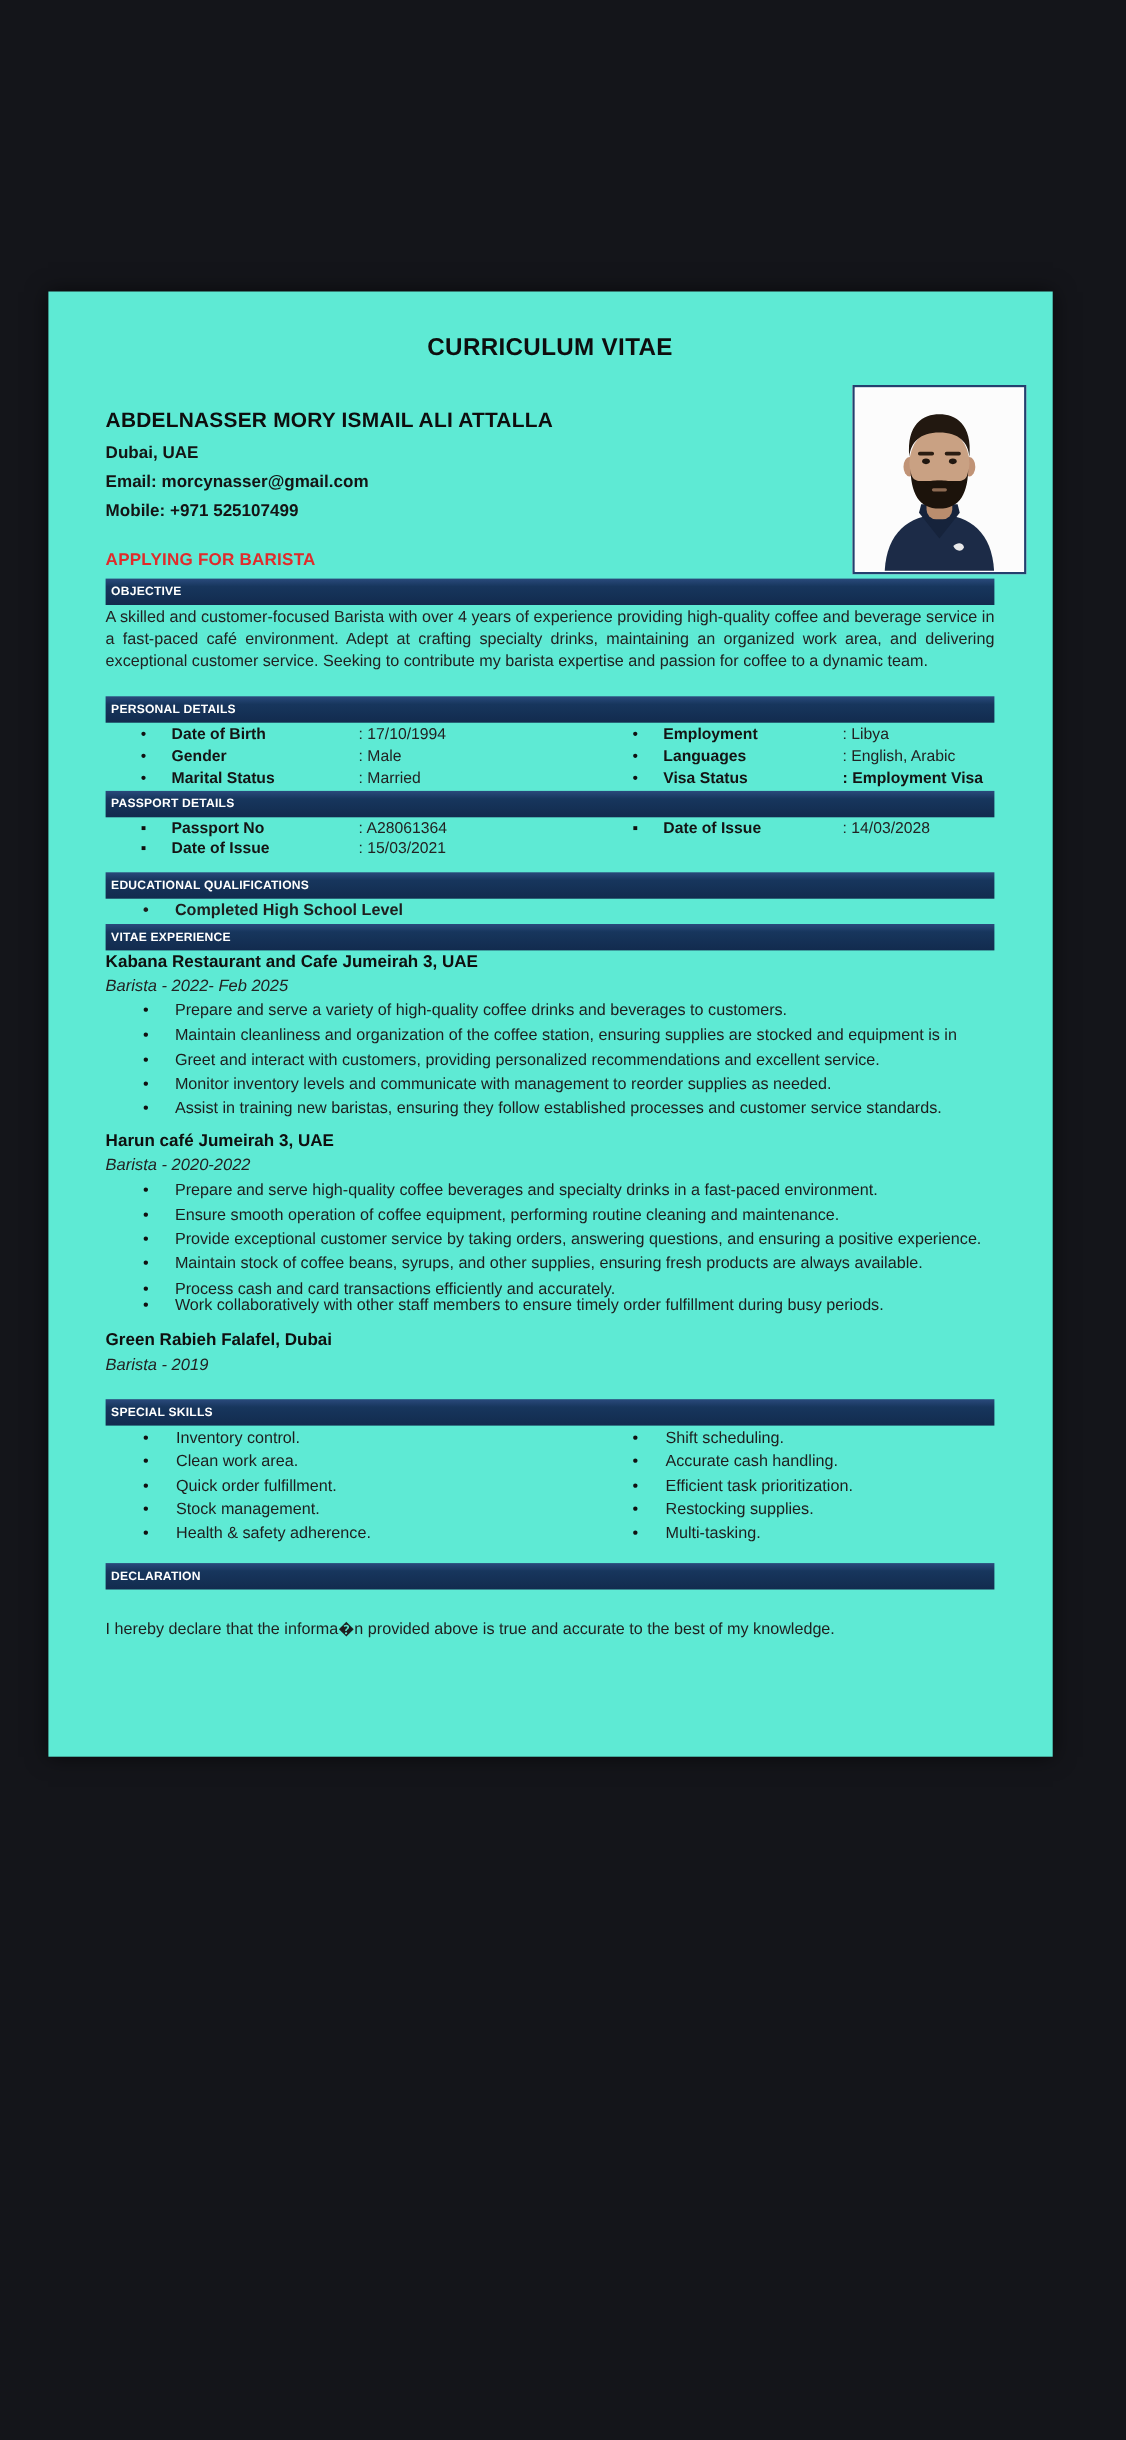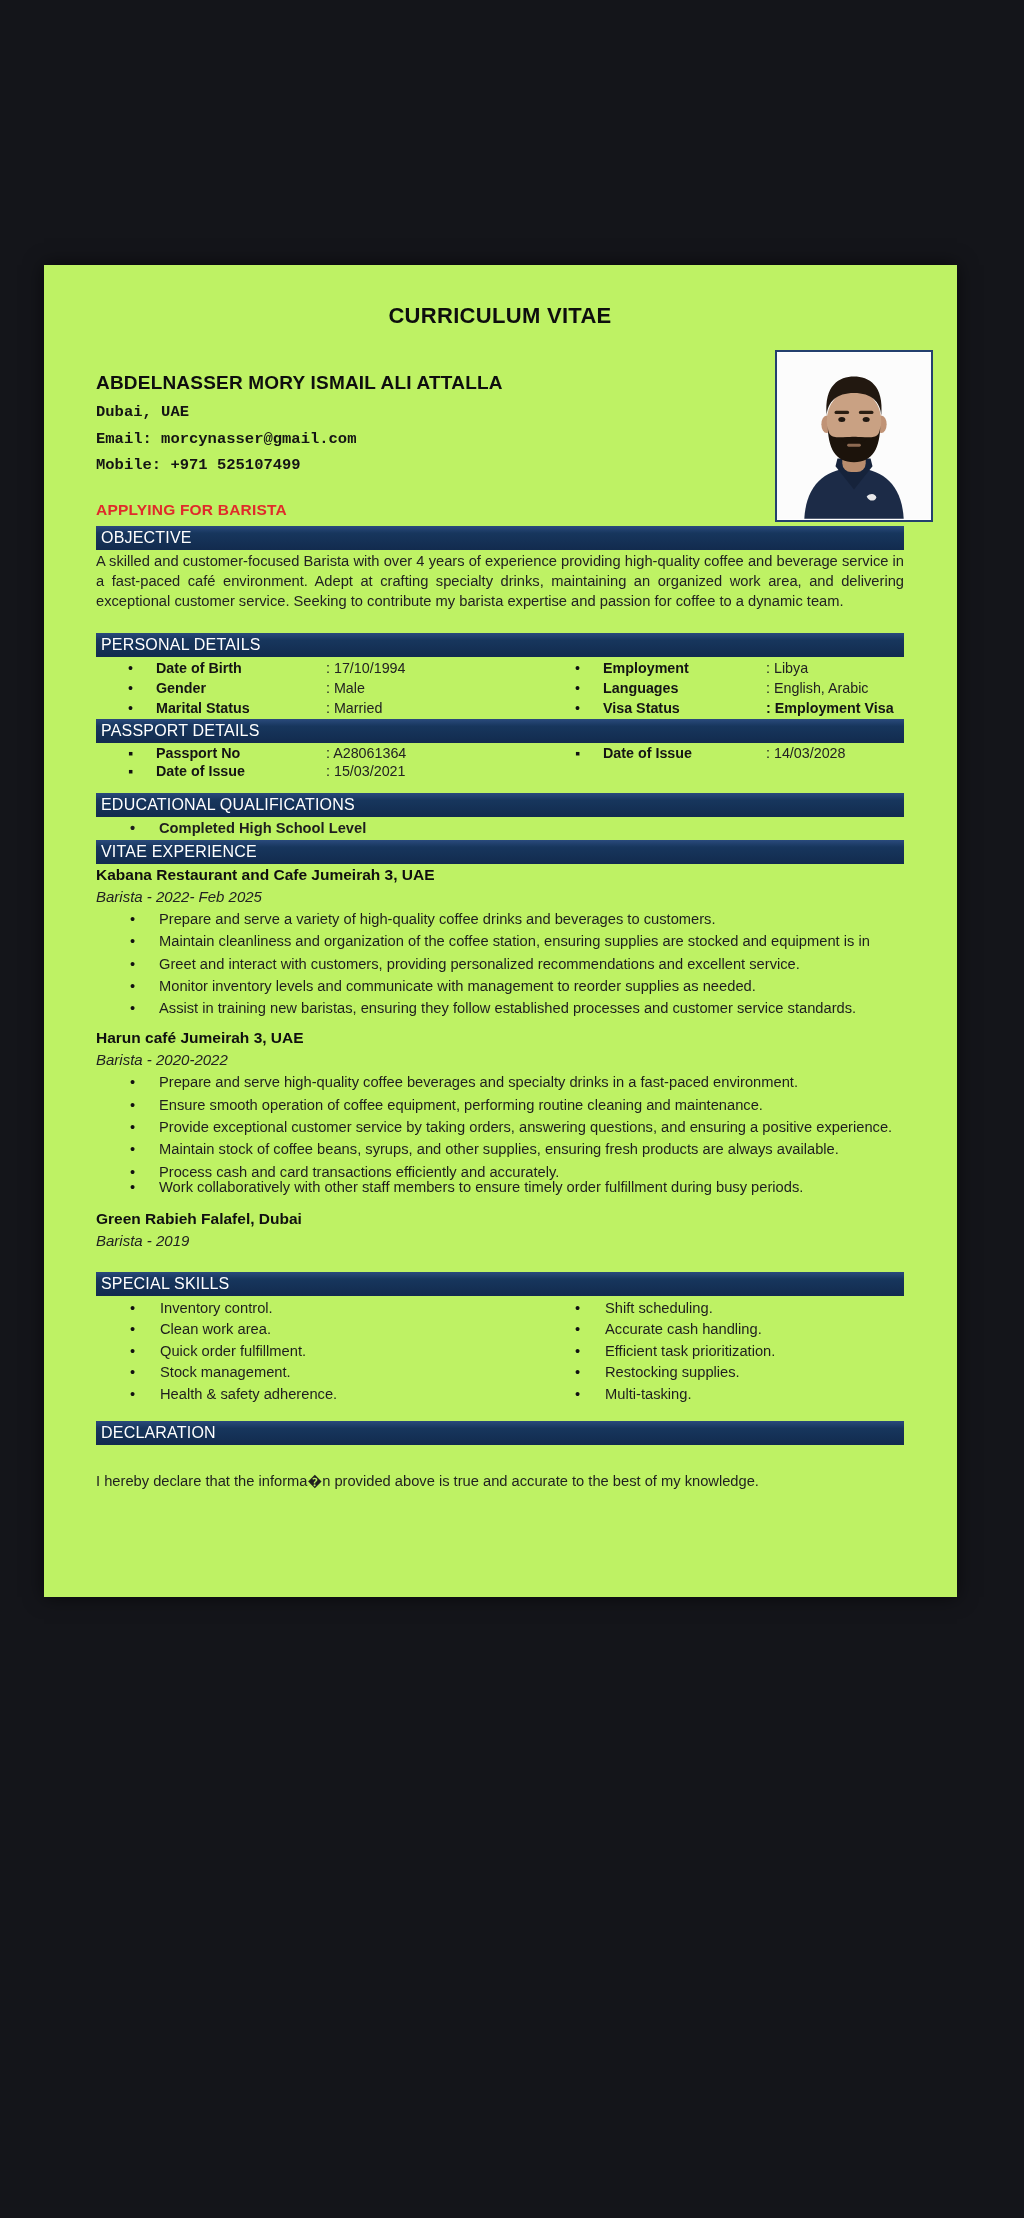--- a/index.html
+++ b/index.html
@@ -6,45 +6,45 @@
   body{
     width:1024px;height:2218px;
     background:#14151a;
     font-family:"Liberation Sans", sans-serif;
     position:relative;
     overflow:hidden;
   }
   .page{
     position:absolute;left:44px;top:265px;
     width:913px;height:1332px;
-    background:#bef264;
+    background:#5eead4;
     box-shadow:0 0 18px rgba(0,0,0,.6);
     overflow:hidden;
     color:#1c1c1c;
   }
   .content{padding:0 53px 0 52px;}
   .doc-title{
     margin-top:38px;
     text-align:center;
     font-size:22px;font-weight:bold;color:#0e0e0e;
     letter-spacing:.3px;
   }
   .name{margin-top:42px;font-size:19px;font-weight:bold;line-height:24px;color:#0e0e0e;letter-spacing:.2px;}
-  .contact{margin-top:4px;font-family:Liberation Mono, monospace;}
+  .contact{margin-top:4px;}
   .contact div{font-size:15.5px;font-weight:bold;line-height:26.5px;color:#141414;}
   .applying{margin-top:21px;font-size:15.5px;font-weight:bold;line-height:20px;color:var(--red,#e02b2b);letter-spacing:.2px;}
   .photo{
     position:absolute;left:731px;top:85px;
     width:158px;height:172px;
     border:2px solid #24406e;background:#fff;box-sizing:border-box;
   }
   .photo svg{display:block;width:100%;height:100%;}
   .bar{
     background:linear-gradient(180deg,#2a4a7c 0%, var(--navy,#17365d) 30%, #122b4e 100%);
-    color:#ffffff;font-weight:normal;font-size:16px;
+    color:#ffffff;font-weight:bold;font-size:11px;
     height:24px;line-height:24px;padding-left:5px;
     letter-spacing:.2px;
   }
   .bar.m-obj{margin-top:6px;}
   .bar.m-personal{margin-top:22px;}
   .bar.m-passport{margin-top:0;}
   .bar.m-edu{margin-top:12px;}
   .bar.m-work{margin-top:2px;}
   .bar.m-skills{margin-top:21px;}
   .bar.m-decl{margin-top:0;}

